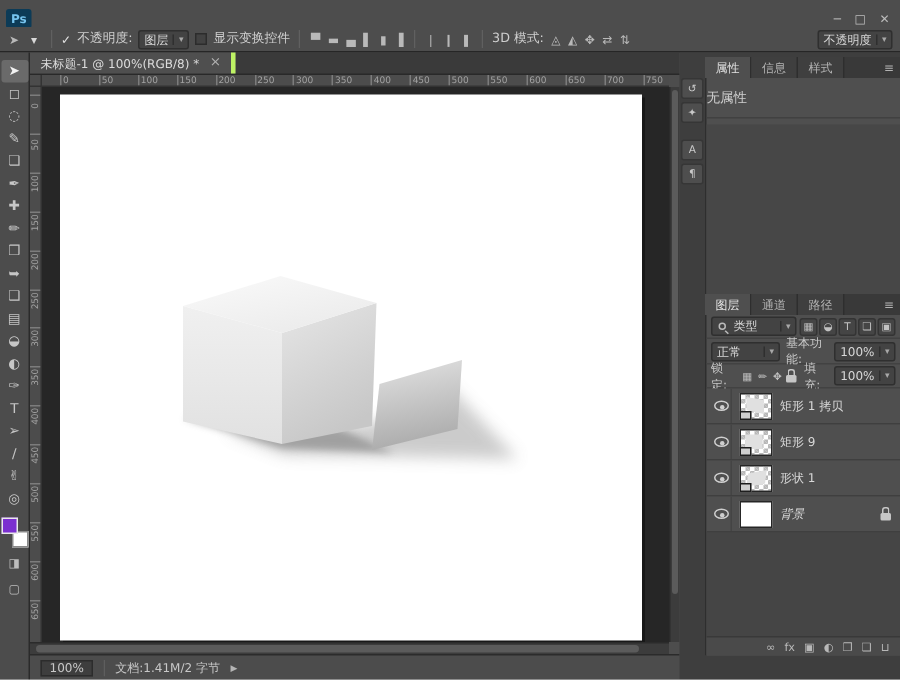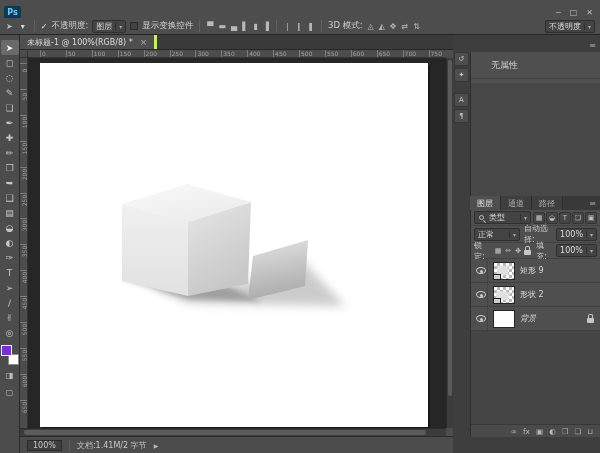--- a/index.html
+++ b/index.html
@@ -57,21 +57,21 @@
   #dock{position:absolute;left:453px;top:35px;right:0;bottom:0;background:#3e3e3e}
   #dock-icons{position:absolute;left:1px;top:17px;width:16px}
   .dock-btn{width:15px;height:14px;background:#4e4e4e;border:1px solid #363636;border-radius:2px;display:flex;align-items:center;justify-content:center;font-size:7px;color:#c9c9c9;margin-bottom:2px}
   .dock-gap{height:9px}
   .panel{position:absolute;left:17px;right:0}
   .ptabbar{height:14px;background:#393939;display:flex;align-items:stretch}
   .ptab{font-size:8px;color:#b3b3b3;padding:0 7px;background:#3f3f3f;border-right:1px solid #2e2e2e;display:flex;align-items:center}
   .ptab.active{background:#4f4f4f;color:#e3e3e3}
   .pmenu{margin-left:auto;font-size:8px;color:#b3b3b3;padding-right:4px;display:flex;align-items:center}
   .pbody{position:absolute;left:0;right:0;top:14px;bottom:0;background:#4f4f4f;border-left:1px solid #2e2e2e}
-  .noprop{font-size:9px;color:#cfcfcf;padding:7px 20px 6px;border-bottom:1px solid #414141}
+  .noprop{font-size:9px;color:#cfcfcf;padding:7px 0 6px;border-bottom:1px solid #414141}
   .propinner{position:absolute;left:0;right:0;top:31px;bottom:0;background:#474747}
   .lpctl{display:flex;align-items:center;gap:2px;padding:0 3px;font-size:8px;color:#c9c9c9;border-bottom:1px solid #424242}
   .rowA{height:16px}.rowB{height:17px}.rowC{height:16px}
   .mini-btn{width:12px;height:12px;background:#454545;border:1px solid #343434;border-radius:2px;display:inline-flex;align-items:center;justify-content:center;font-size:7px;color:#c2c2c2;flex:none}
   .mag{width:5px;height:5px;border:1px solid #bbb;border-radius:50%;position:relative;margin:0 2px 0 1px;flex:none}
   .mag::after{content:"";position:absolute;width:3px;height:1px;background:#bbb;transform:rotate(45deg);left:3px;top:5px}
   .lockglyph{font-size:7px;color:#c2c2c2;padding:0 1px}
   .csslock{width:7px;height:5px;background:#c6c6c6;border-radius:1px;position:relative;display:inline-block;margin-top:4px}
   .csslock::before{content:"";position:absolute;left:1px;top:-4px;width:3px;height:3px;border:1px solid #c6c6c6;border-bottom:none;border-radius:2px 2px 0 0}
   #layers-list{position:absolute;left:0;right:0;top:49px;bottom:13px;background:#454545;overflow:hidden}
@@ -305,20 +305,25 @@
 <div id="dock">
   <div id="dock-icons">
       <div class="dock-btn">↺</div>
       <div class="dock-btn">✦</div>
       <div class="dock-gap"></div>
       <div class="dock-btn">A</div>
       <div class="dock-btn">¶</div>
     </div>
 
   <div class="panel" style="top:3px;height:158px">
+    <div class="ptabbar">
+        <span class="ptab active">属性</span>
+        <span class="ptab">信息</span>
+        <span class="ptab">样式</span>
+      </div>
     <span class="pmenu" style="position:absolute;right:0;top:0;height:14px">≡</span>
     <div class="pbody">
       <div class="noprop">无属性</div>
       <div class="propinner"></div>
     </div>
   </div>
 
   <div class="panel" style="top:161px;bottom:16px">
     <div class="ptabbar">
         <span class="ptab active">图层</span>
@@ -339,21 +344,21 @@
             <span class="mini-btn">T</span>
             <span class="mini-btn">❏</span>
             <span class="mini-btn">▣</span>
           </span>
       </div>
       <div class="lpctl rowB">
         <span class="select" style="width:52px">
           <span>正常</span>
           <span class="arr" style="margin-left:auto">▾</span>
         </span>
-        <span style="margin-left:2px">自动选择:</span>
+        <span style="margin-left:2px">基本功能:</span>
         <span class="select">
           <span>100%</span>
           <span class="arr">▾</span>
         </span>
       </div>
       <div class="lpctl rowC">
         <span>锁定:</span>
         <span style="display:flex;gap:2px;align-items:center">
             <span class="lockglyph">▦</span>
             <span class="lockglyph">✏</span>
@@ -365,34 +370,44 @@
           <span>100%</span>
           <span class="arr">▾</span>
         </span>
       </div>
       <div id="layers-list">
           <div class="lrow">
             <span class="eyecell">
               <span class="eye"></span>
             </span>
             <span class="thumb">
+              <span class="shp s1"></span>
+              <span class="badge"></span>
+            </span>
+            <span class="lname">矩形 1 拷贝</span>
+          </div>
+          <div class="lrow">
+            <span class="eyecell">
+              <span class="eye"></span>
+            </span>
+            <span class="thumb">
               <span class="shp s2"></span>
               <span class="badge"></span>
             </span>
             <span class="lname">矩形 9</span>
           </div>
           <div class="lrow">
             <span class="eyecell">
               <span class="eye"></span>
             </span>
             <span class="thumb">
-              <span class="shp s4"></span>
+              <span class="shp s3"></span>
               <span class="badge"></span>
             </span>
-            <span class="lname">形状 2</span>
+            <span class="lname">形状 1</span>
           </div>
           <div class="lrow">
             <span class="eyecell">
               <span class="eye"></span>
             </span>
             <span class="thumb bgthumb"></span>
             <span class="lname bgname">背景</span>
             <span class="csslock rowlock"></span>
           </div>
         </div>

